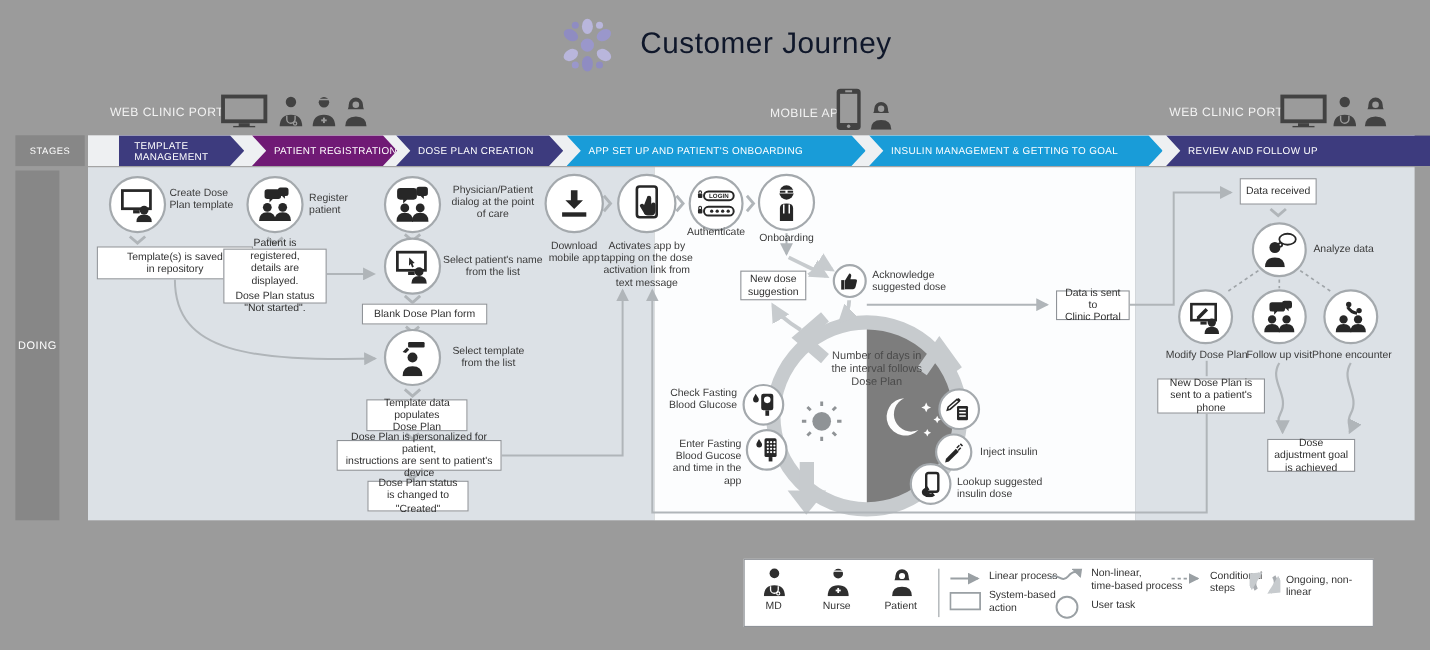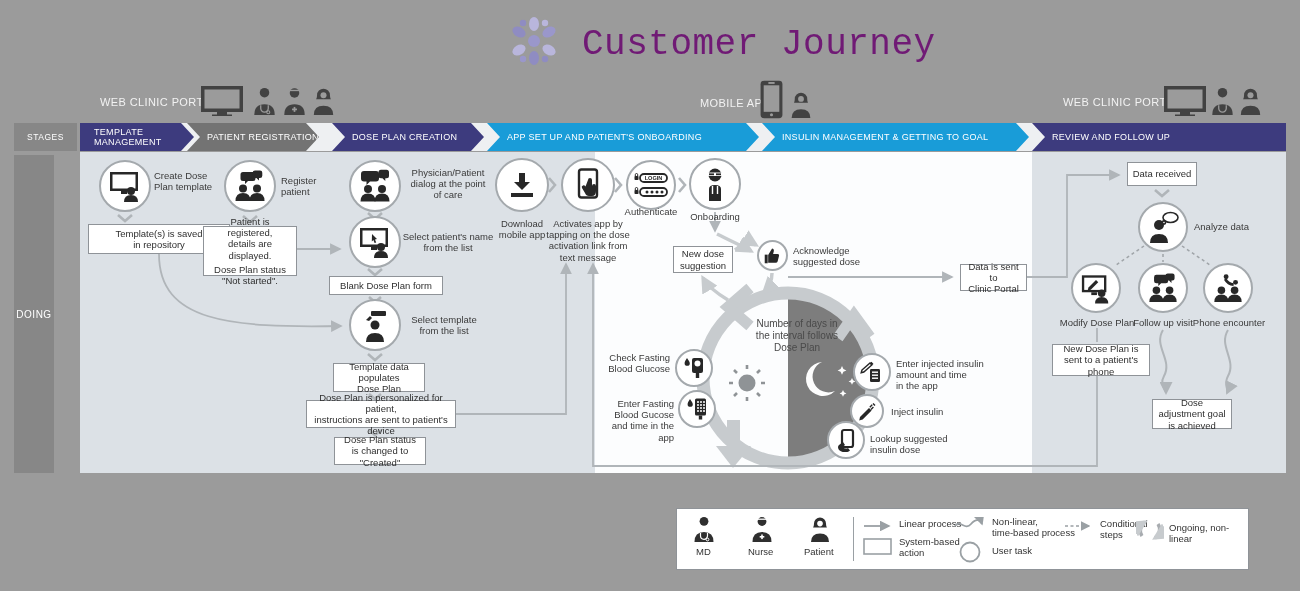--- a/index.html
+++ b/index.html
@@ -1,35 +1,35 @@
 <!DOCTYPE html>
 <html><head>
 <meta charset="utf-8">
 <style>
   html,body{margin:0;padding:0;background:#9b9b9b;}
   #canvas{position:relative;width:1300px;height:591px;background:#9b9b9b;
           font-family:"Liberation Sans",sans-serif;overflow:hidden;}
   .abs{position:absolute;}
   .panel{position:absolute;top:152px;height:321px;z-index:1;}
   .stage{position:absolute;top:123px;height:28px;display:flex;align-items:center;
-         color:#fff;font-size:9px;letter-spacing:.3px;padding-left:20px;box-sizing:border-box;z-index:3;}
+         color:#fff;font-size:9px;letter-spacing:.3px;padding-left:20px;box-sizing:border-box;z-index:3;margin-left:28px;}
   .chev-mid{clip-path:polygon(0 0,calc(100% - 13px) 0,100% 50%,calc(100% - 13px) 100%,0 100%,13px 50%);}
   .chev-first{clip-path:polygon(0 0,calc(100% - 13px) 0,100% 50%,calc(100% - 13px) 100%,0 100%);padding-left:14px;}
   .chev-last{clip-path:polygon(0 0,100% 0,100% 100%,0 100%,13px 50%);}
   .circle{position:absolute;background:#fff;border:2.5px solid #a4a9ad;border-radius:50%;
           display:flex;align-items:center;justify-content:center;box-sizing:border-box;z-index:4;}
   .circle.small{border-width:2px;}
   .fbox{position:absolute;background:#fff;border:1px solid #8f9398;color:#2f2f2f;font-size:9.5px;
         line-height:1.18;text-align:center;display:flex;flex-direction:column;align-items:center;
         justify-content:center;white-space:pre-line;z-index:4;box-sizing:border-box;padding:2px 4px;}
   .lbl{position:absolute;color:#3a3a3a;font-size:9.5px;line-height:1.18;white-space:pre-line;z-index:4;}
   .lbl.c{text-align:center;}
   .lbl.r{text-align:right;}
   .actor-label{position:absolute;color:#f2f2f2;font-size:11px;letter-spacing:.4px;z-index:3;}
-  .title{position:absolute;left:582px;top:24px;color:#701a75;font-size:36px;font-weight:400;letter-spacing:.5px;z-index:3;font-family:Liberation Mono, monospace;}
+  .title{position:absolute;left:582px;top:24px;color:#0f172a;font-size:27px;font-weight:400;letter-spacing:.5px;z-index:3;}
   .graybox{position:absolute;background:#878787;color:#fff;display:flex;align-items:center;
            justify-content:center;font-size:8.5px;letter-spacing:.5px;z-index:3;}
   .legend-box{position:absolute;left:676px;top:508px;width:571px;height:60px;background:#fff;
               border:1px solid #8f9398;z-index:4;}
   .legend-item{position:absolute;}
   .legend-lbl{position:absolute;color:#333;font-size:9.5px;line-height:1.15;white-space:pre-line;}
   svg{display:block;}
   #connectors{position:absolute;left:0;top:0;z-index:2;pointer-events:none;}
   .caption{position:absolute;color:#4a4a4a;font-weight:normal;font-size:10px;line-height:1.2;
            text-align:center;white-space:pre-line;z-index:3;}
@@ -121,21 +121,21 @@
     <g fill="#424242">
       <path d="M11,1.6 a6,6 0 0 1 6,6 c0,2.6 .9,3.8 .9,3.8 h-13.8 c0,0 .9,-1.2 .9,-3.8 a6,6 0 0 1 6,-6 z"></path>
       <path d="M2,26 q0,-8.5 9,-8.5 q9,0 9,8.5 z"></path>
     </g>
     <circle cx="11" cy="7.6" r="2.8" fill="#9b9b9b"></circle>
   </svg>
 
   <div class="graybox" style="left:14px;top:123px;width:63px;height:28px">STAGES</div>
   <div class="abs" style="left:80px;top:123px;width:1206px;height:28px;background:#eef0f2;z-index:2"></div>
   <div class="stage chev-first" style="left:80px;width:114px;background:#3d3b7e">TEMPLATE MANAGEMENT</div>
-  <div class="stage chev-mid" style="left:187px;width:132px;background:#737373">PATIENT REGISTRATION</div>
+  <div class="stage chev-mid" style="left:201px;width:132px;background:#701a75">PATIENT REGISTRATION</div>
   <div class="stage chev-mid" style="left:332px;width:152px;background:#3d3b7e">DOSE PLAN CREATION</div>
   <div class="stage chev-mid" style="left:487px;width:272px;background:#199cd8">APP SET UP AND PATIENT'S ONBOARDING</div>
   <div class="stage chev-mid" style="left:762px;width:267px;background:#199cd8">INSULIN MANAGEMENT &amp; GETTING TO GOAL</div>
   <div class="stage chev-last" style="left:1032px;width:254px;background:#3d3b7e">REVIEW AND FOLLOW UP</div>
 
   <div class="graybox" style="left:14px;top:155px;width:40px;height:318px;font-size:10px">DOING</div>
   <div class="panel" style="left:80px;width:515px;background:#dce1e6"></div>
   <div class="panel" style="left:595px;width:437px;background:#fcfdfe"></div>
   <div class="panel" style="left:1032px;width:254px;background:#dce1e6"></div>
 
@@ -406,23 +406,20 @@
     <svg width="24" height="24" viewBox="0 0 24 24">
       <path d="M2,10 l8,-7 1.8,2 -8,7 -2.6,.8 z M11,2.2 l2,2.2" stroke="#272727" stroke-width="1.4" fill="none"></path>
       <rect x="10" y="9" width="10" height="13" rx="1.2" fill="#272727"></rect>
       <g fill="#fff">
         <rect x="12" y="11.5" width="6" height="1.4"></rect>
         <rect x="12" y="14.5" width="6" height="1.4"></rect>
         <rect x="12" y="17.5" width="6" height="1.4"></rect>
       </g>
     </svg>
   </div>
-  <div class="lbl" style="left:896px;top:358px;width:96px">Enter injected insulin
-amount and time
-in the app</div>
 
   <div class="circle small" style="left:850px;top:394px;width:34px;height:34px">
     <svg width="20" height="20" viewBox="0 0 20 20">
       <path d="M3,16 L12,7 l2.6,2.6 -9,9 -3.4,.8 z" fill="#272727"></path>
       <path d="M12.8,6.2 l2.4,-2.4 M14,8.5 l2.4,-2.4 M16,2.5 l2,2" stroke="#272727" stroke-width="1.4"></path>
     </svg>
   </div>
   <div class="lbl" style="left:891px;top:406px;width:70px">Inject insulin</div>
 
   <div class="circle small" style="left:827px;top:421px;width:38px;height:38px">

